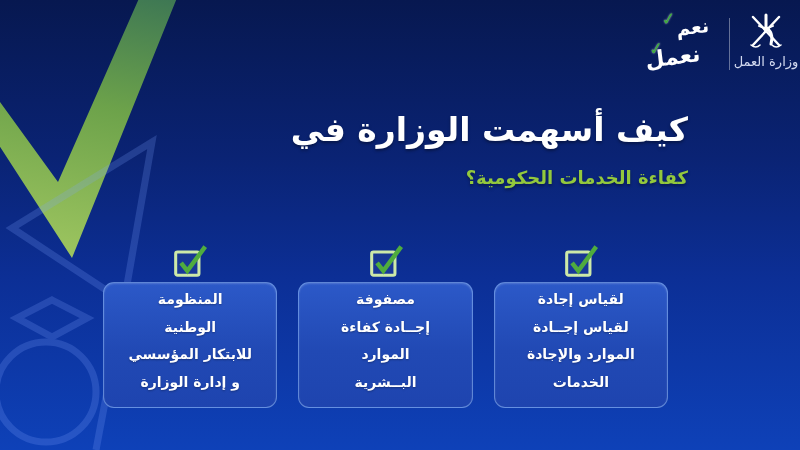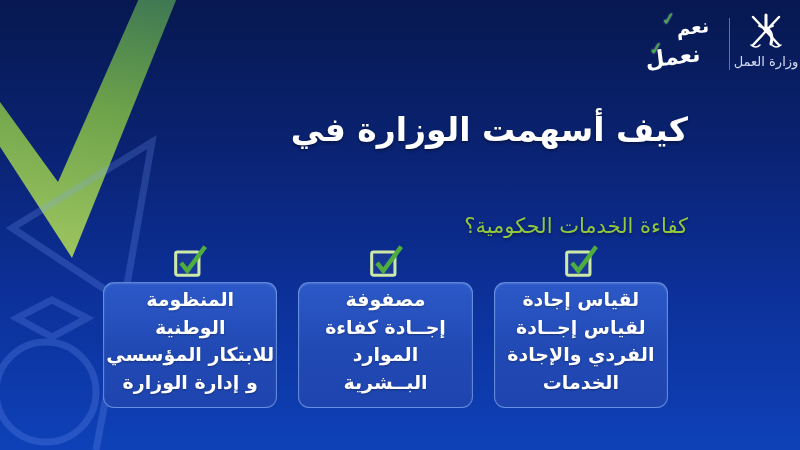--- a/index.html
+++ b/index.html
@@ -20,35 +20,35 @@
   .campaign .w2{position:absolute;top:32px;right:20px;font-size:22px;letter-spacing:1px;}
   .campaign .chk{position:absolute;color:#3FAE3C;font-weight:bold;text-shadow:0 0 2px rgba(255,255,255,.8);}
   .campaign .chk1{top:-4px;right:40px;font-size:17px;}
   .campaign .chk2{top:24px;right:56px;font-size:17px;}
   .brand-divider{width:1px;height:52px;margin-top:6px;background:rgba(255,255,255,.38);}
   .ministry{display:flex;flex-direction:column;align-items:center;width:52px;}
   .ministry-name{color:#E8EEFF;font-size:13px;margin-top:2px;opacity:.9;white-space:nowrap;}
   
   .heading{position:absolute;top:106px;right:112px;text-align:right;direction:rtl;white-space:nowrap;}
   .heading .l1{color:#FFFFFF;font-size:33px;font-weight:bold;line-height:48px;text-shadow:0 2px 3px rgba(0,0,0,.35);}
-  .heading .l2{color:#93C83D;font-size:21px;font-weight:normal;line-height:48px;text-shadow:0 2px 3px rgba(0,0,0,.35);margin-top:48px;}
+  .heading .l2{color:#93C83D;font-size:18px;font-weight:bold;line-height:48px;text-shadow:0 2px 3px rgba(0,0,0,.35);}
   
   .cards{position:absolute;left:103px;top:244px;width:565px;display:flex;direction:rtl;gap:21px;}
   .card{flex:1;display:flex;flex-direction:column;align-items:center;}
   .cbx{width:38px;height:34px;overflow:visible;margin-bottom:4px;}
   .panel{
     width:100%;height:126px;box-sizing:border-box;
     border:1.5px solid rgba(150,190,245,.55);
     border-radius:11px;
     background:linear-gradient(180deg,#2C59C8 0%,#2149B4 55%,#1E44AF 100%);
     box-shadow:inset 0 1px 2px rgba(255,255,255,.18);
     direction:rtl;text-align:center;
     padding-top:3px;
   }
-  .panel .ln{color:#FFFFFF;font-size:19px;font-weight:bold;line-height:27.5px;white-space:nowrap;text-shadow:0 1px 2px rgba(0,0,0,.3);}
+  .panel .ln{color:#FFFFFF;font-size:14px;font-weight:bold;line-height:27.5px;white-space:nowrap;text-shadow:0 1px 2px rgba(0,0,0,.3);}
 </style>
 </head>
 <body>
 
 <div class="slide">
 
   <svg class="bigcheck-svg" viewBox="0 0 220 290" preserveAspectRatio="none">
     <defs>
       <linearGradient id="gGreen" gradientUnits="userSpaceOnUse" x1="120" y1="-22" x2="60" y2="258">
         <stop offset="0" stop-color="#3E7B55"></stop>
@@ -100,21 +100,21 @@
   <div class="cards">
 
     <div class="card">
       <svg class="cbx" viewBox="0 0 40 38">
         <rect x="4" y="9" width="26" height="26" rx="2" fill="rgba(255,255,255,0.05)" stroke="#CDE9A8" stroke-width="3.4"></rect>
         <path d="M10 21 L17 30 L37 3" fill="none" stroke="#4FAC3E" stroke-width="5"></path>
       </svg>
       <div class="panel">
         <div class="ln">لقياس إجادة</div>
         <div class="ln">لقياس إجــادة</div>
-        <div class="ln">الفردي والإجادة</div>
+        <div class="ln">الموارد والإجادة</div>
         <div class="ln">الخدمات</div>
       </div>
     </div>
 
     <div class="card">
       <svg class="cbx" viewBox="0 0 40 38">
         <rect x="4" y="9" width="26" height="26" rx="2" fill="rgba(255,255,255,0.05)" stroke="#CDE9A8" stroke-width="3.4"></rect>
         <path d="M10 21 L17 30 L37 3" fill="none" stroke="#4FAC3E" stroke-width="5"></path>
       </svg>
       <div class="panel">

